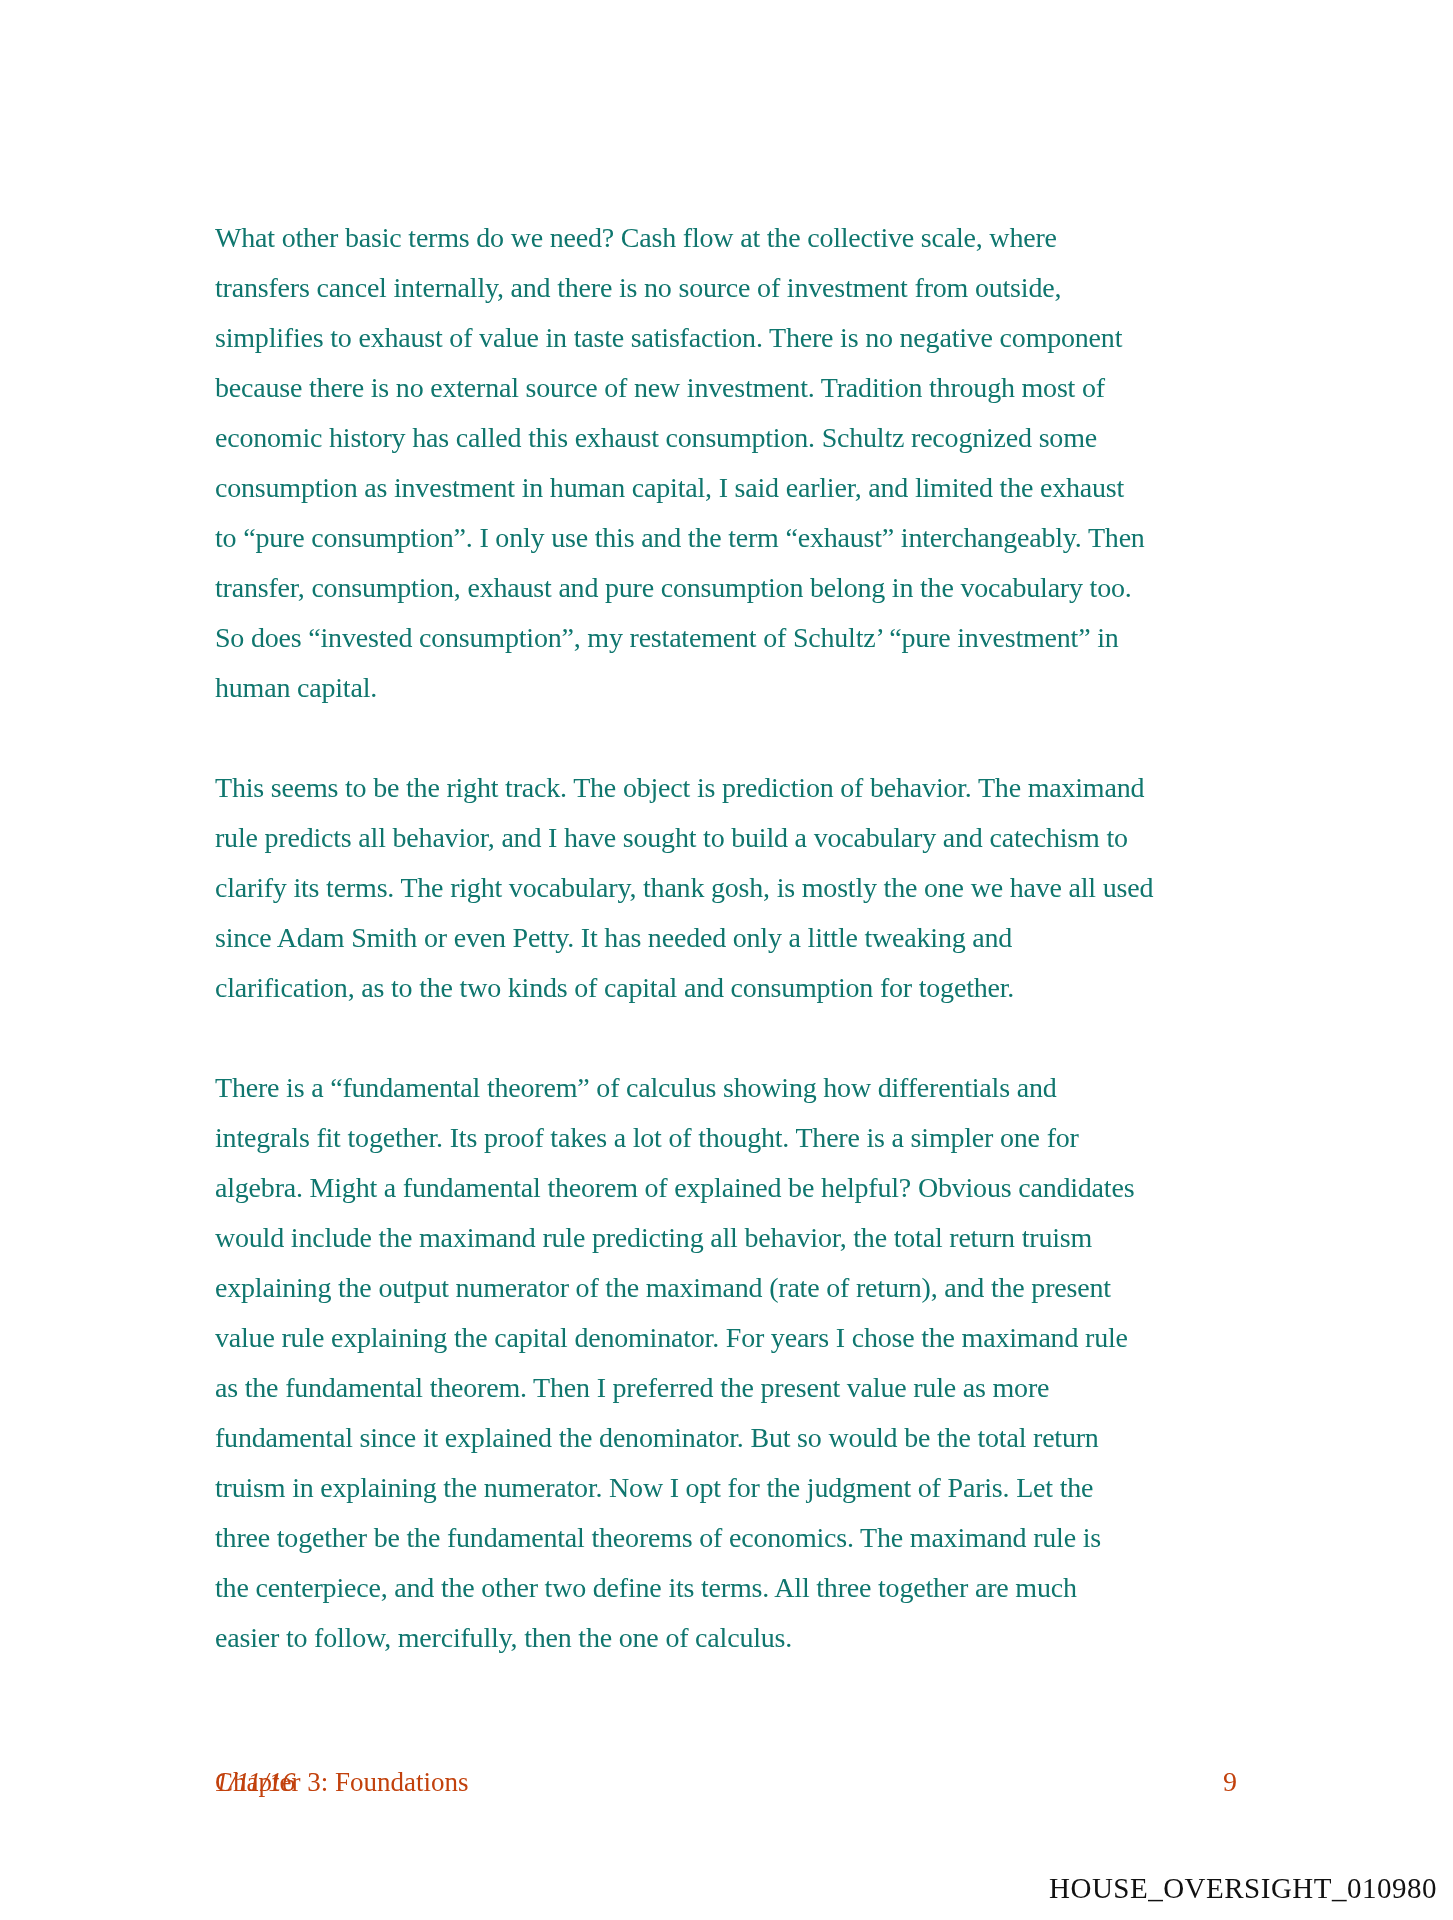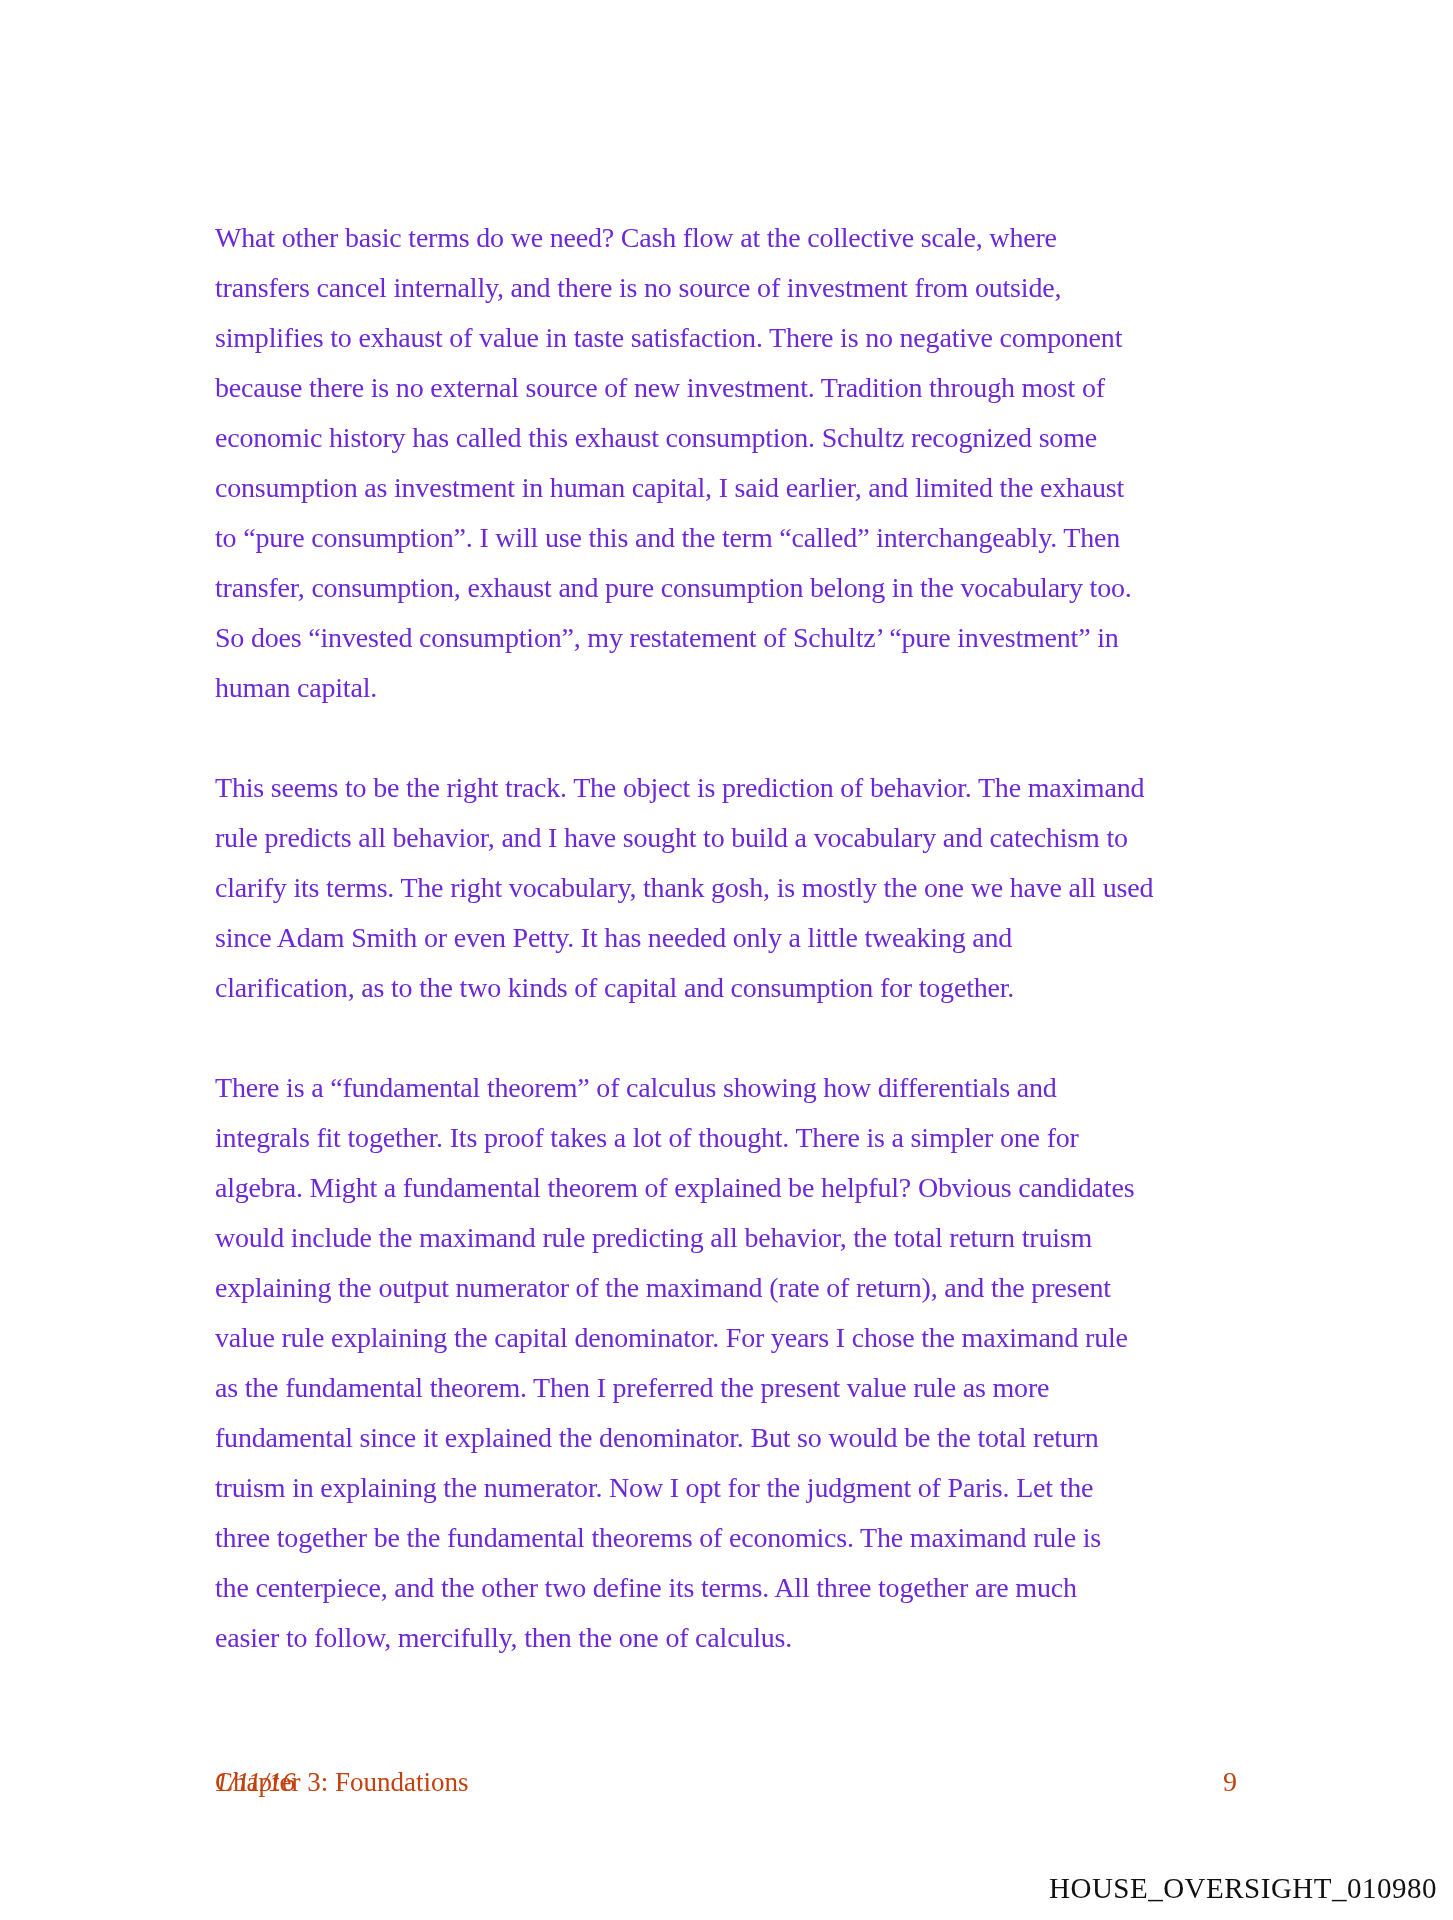--- a/index.html
+++ b/index.html
@@ -23,21 +23,21 @@
     top: 213px;
     width: 1030px;
   }
   .paragraph {
     margin: 0 0 50px 0;
   }
   .line {
     height: 50px;
     line-height: 50px;
     font-size: 28px;
-    color: #6d28d9;
+    color: #0f766e;
     white-space: nowrap;
     letter-spacing: -0.2px;
   }
   .footer {
     position: absolute;
     left: 215px;
     right: 216px;
     top: 1757px;
     height: 50px;
     line-height: 50px;
@@ -63,21 +63,21 @@
 <div class="page">
 
   <div class="body-text" id="paragraphs">
       <div class="paragraph">
         <div class="line">What other basic terms do we need? Cash flow at the collective scale, where</div>
         <div class="line">transfers cancel internally, and there is no source of investment from outside,</div>
         <div class="line">simplifies to exhaust of value in taste satisfaction. There is no negative component</div>
         <div class="line">because there is no external source of new investment. Tradition through most of</div>
         <div class="line">economic history has called this exhaust consumption. Schultz recognized some</div>
         <div class="line">consumption as investment in human capital, I said earlier, and limited the exhaust</div>
-        <div class="line">to “pure consumption”. I will use this and the term “called” interchangeably. Then</div>
+        <div class="line">to “pure consumption”. I only use this and the term “exhaust” interchangeably. Then</div>
         <div class="line">transfer, consumption, exhaust and pure consumption belong in the vocabulary too.</div>
         <div class="line">So does “invested consumption”, my restatement of Schultz’ “pure investment” in</div>
         <div class="line">human capital.</div>
       </div>
       <div class="paragraph">
         <div class="line">This seems to be the right track. The object is prediction of behavior. The maximand</div>
         <div class="line">rule predicts all behavior, and I have sought to build a vocabulary and catechism to</div>
         <div class="line">clarify its terms. The right vocabulary, thank gosh, is mostly the one we have all used</div>
         <div class="line">since Adam Smith or even Petty. It has needed only a little tweaking and</div>
         <div class="line">clarification, as to the two kinds of capital and consumption for together.</div>

